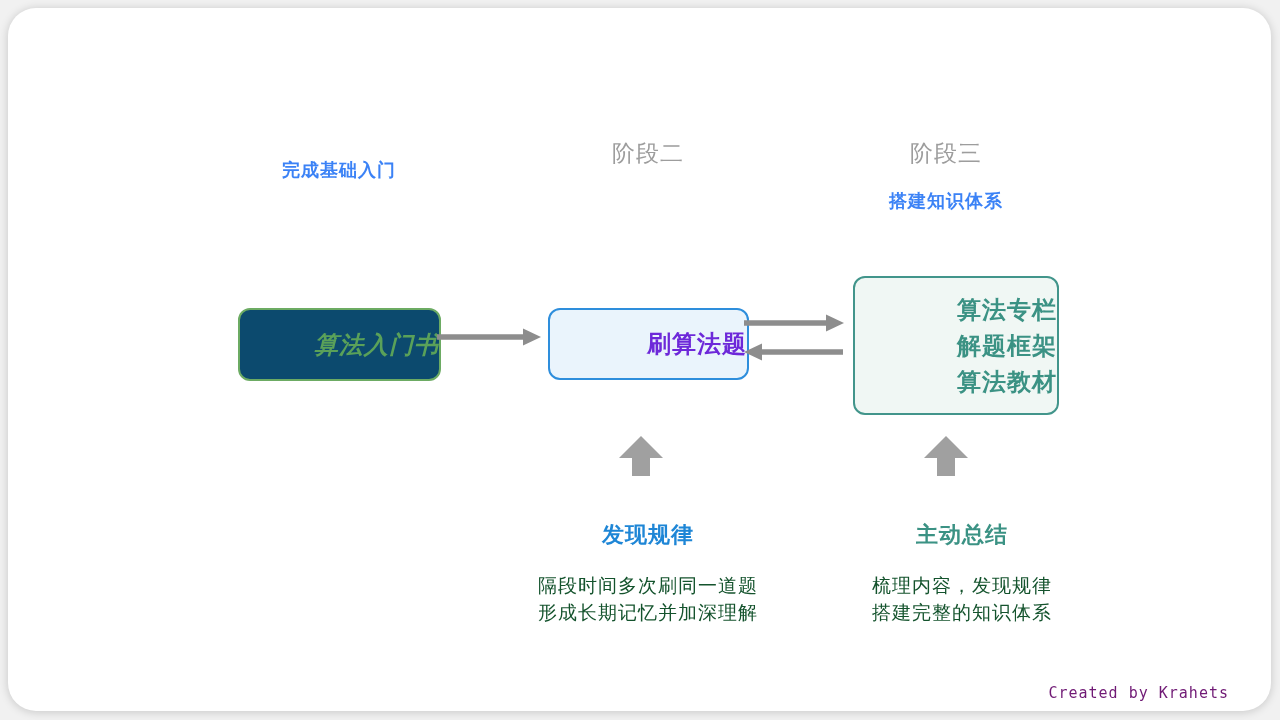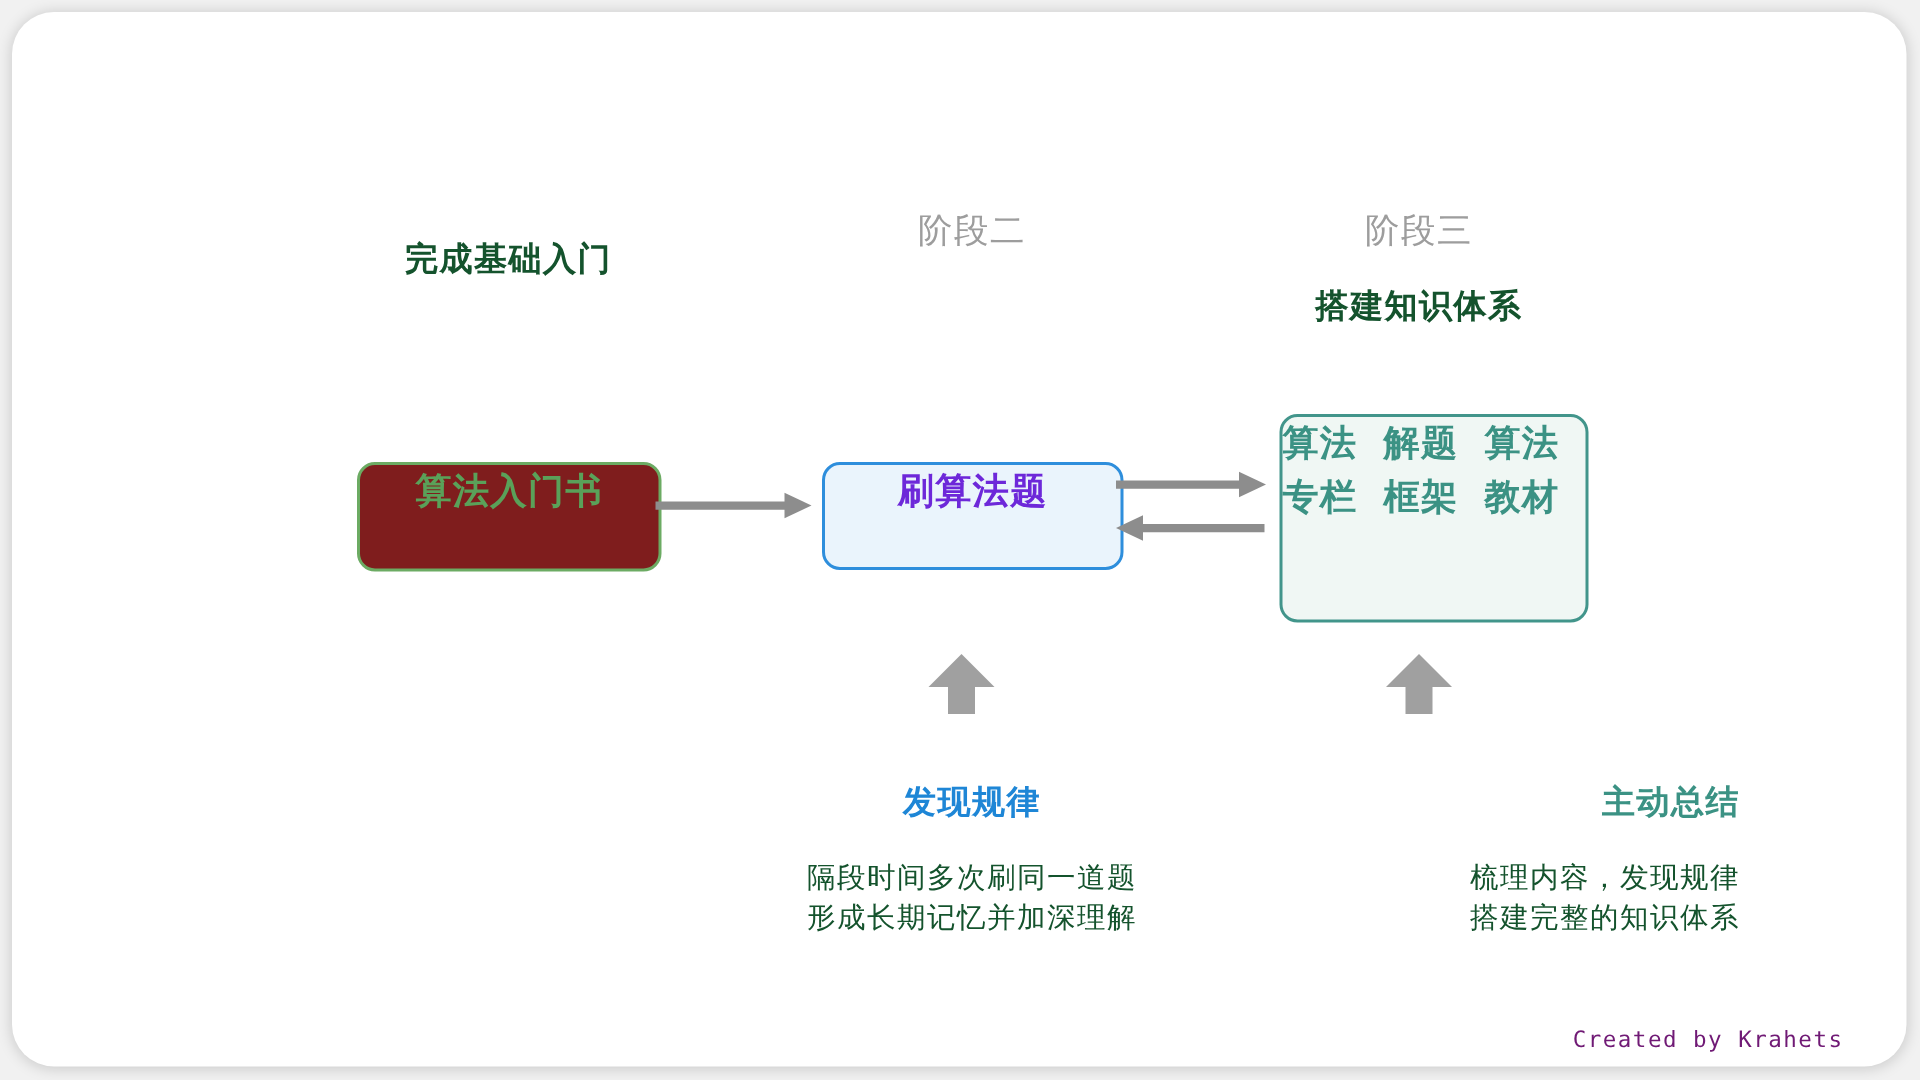--- a/index.html
+++ b/index.html
@@ -24,44 +24,44 @@
     width: 300px;
     text-align: center;
   }
   .stage .stage-label {
     font-size: 23px;
     color: #9d9d9d;
     letter-spacing: 1px;
   }
   .stage .stage-subtitle {
     margin-top: 20px;
-    font-size: 22px;
+    font-size: 18px;
     font-weight: bold;
-    color: #14532d;
+    color: #3b82f6;
     letter-spacing: 1px;
   }
   #stage-1 { left: 181px; top: 130px; }
   #stage-2 { left: 490px; top: 130px; }
   #stage-3 { left: 788px; top: 130px; }
   
   .node {
     position: absolute;
     border-radius: 12px;
     display: flex;
-    flex-direction: row;
-    align-items: flex-start;
+    flex-direction: column;
+    align-items: flex-end;
     justify-content: center;
     font-size: 24px;
     font-weight: bold;
     letter-spacing: 1px;
     line-height: 36px;
   }
   #node-1 {
     left: 230px; top: 300px; width: 203px; height: 73px;
-    background: #7f1d1d; border: 2.5px solid #6cab63; color: #5aa159;
+    background: #0c4a6e; border: 2.5px solid #6cab63; color: #5aa159; font-style: italic;
   }
   #node-2 {
     left: 540px; top: 300px; width: 201px; height: 72px;
     background: #eaf4fc; border: 2.5px solid #2e8edc; color: #6d28d9;
   }
   #node-3 {
     left: 845px; top: 268px; width: 206px; height: 139px;
     background: #f0f7f4; border: 2.5px solid #42958b; color: #3b9284;
   }
   
@@ -83,21 +83,21 @@
   }
   .annotation .annotation-desc {
     margin-top: 22px;
     font-size: 19px;
     line-height: 27px;
     color: #14532d;
     letter-spacing: 1px;
   }
   #annotation-review { left: 480px; top: 512px; }
   #annotation-review .annotation-title { color: #1e86d6; }
-  #annotation-summary { left: 832px; top: 512px; text-align: right; }
+  #annotation-summary { left: 794px; top: 512px; }
   #annotation-summary .annotation-title { color: #3b9284; }
   
   .credit {
     position: absolute;
     right: 42px; top: 676px;
     font-family: "DejaVu Sans Mono", "Liberation Mono", monospace;
     font-size: 15px;
     color: #701a75;
     letter-spacing: 1px;
   }

